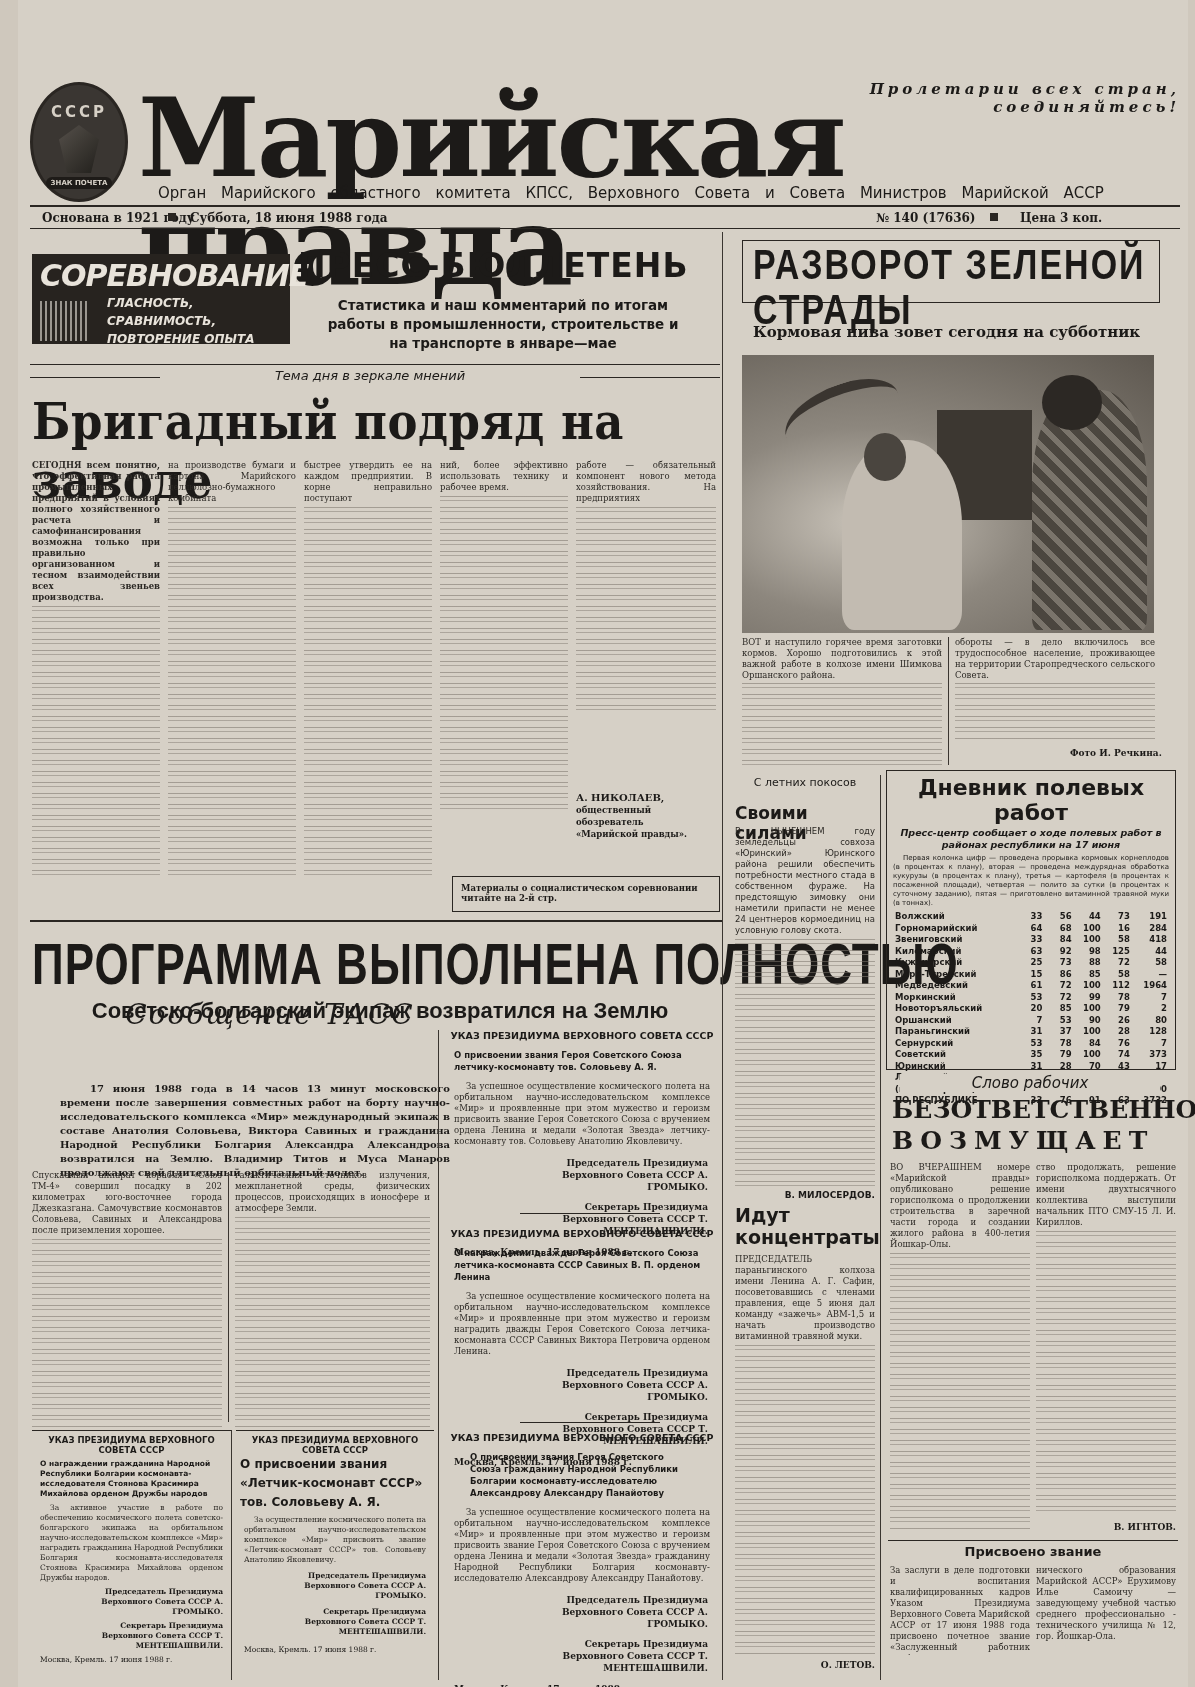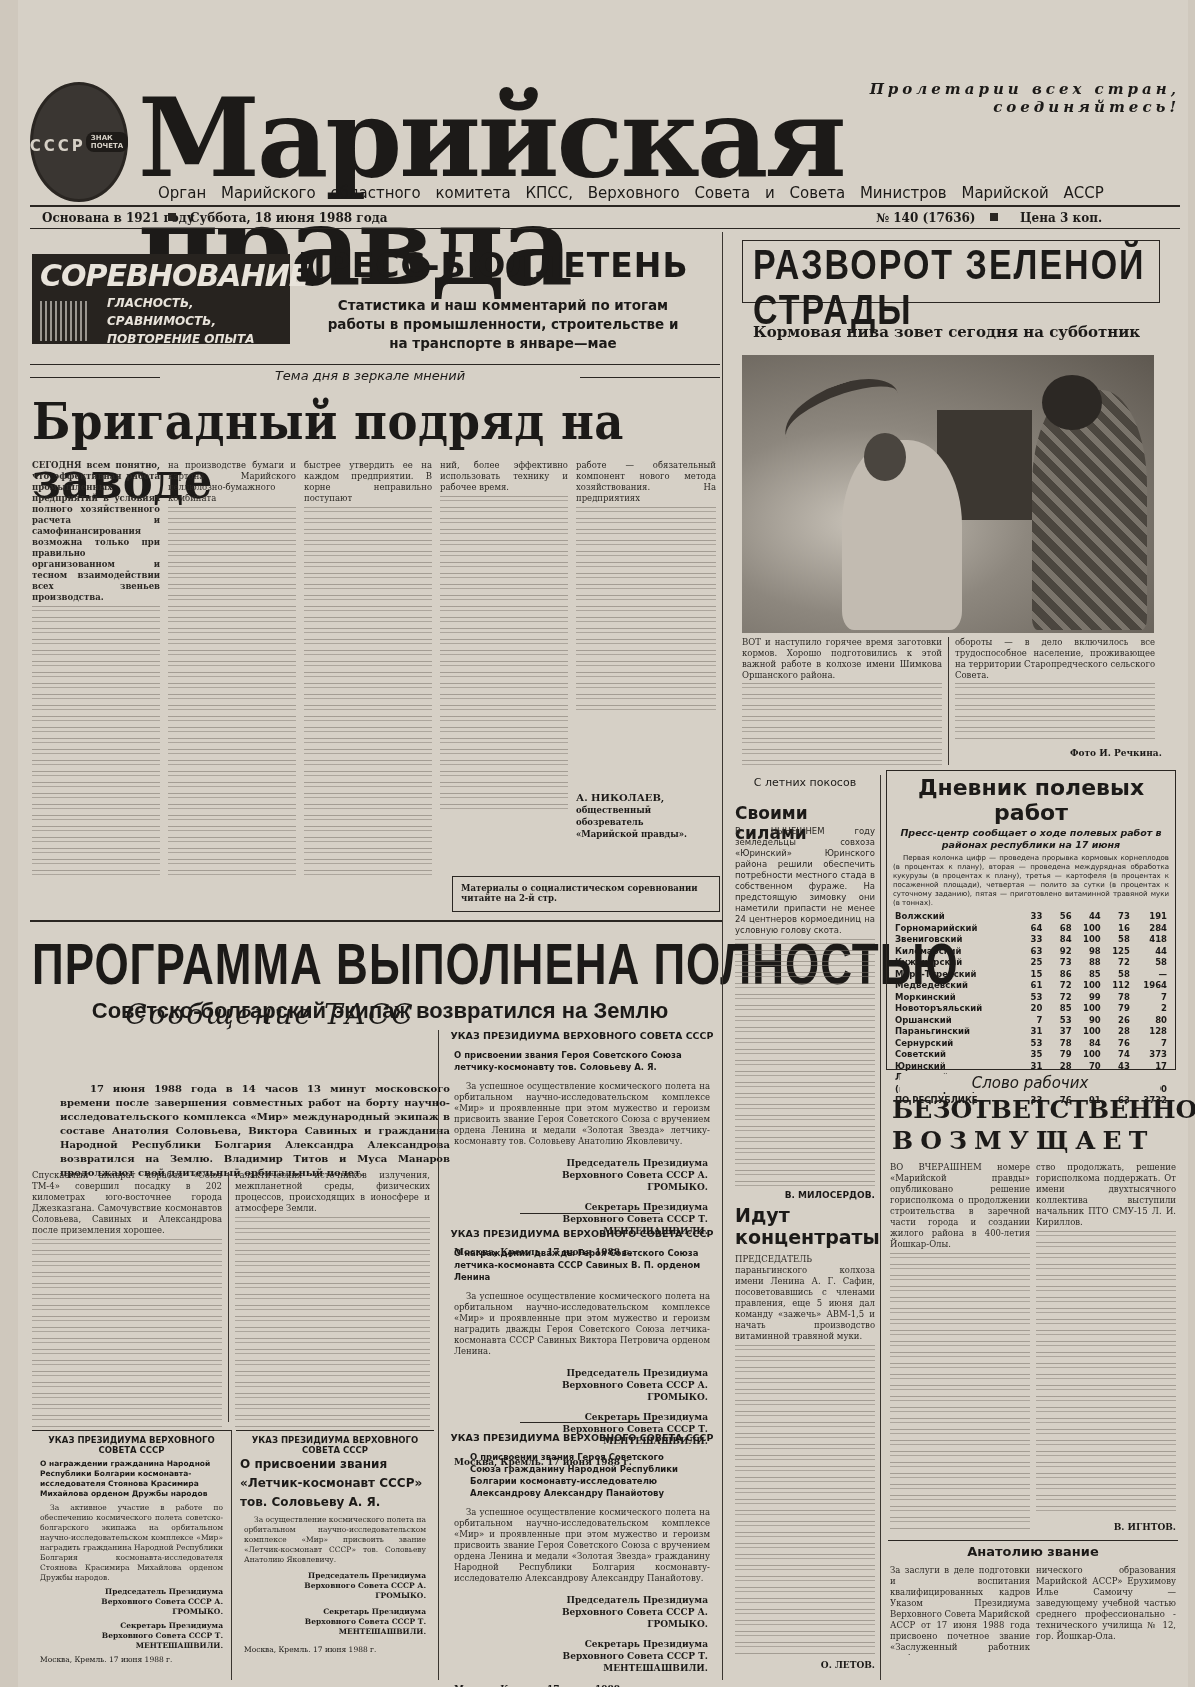--- a/index.html
+++ b/index.html
@@ -5,21 +5,21 @@
 *{box-sizing:border-box;margin:0;padding:0}
 body{width:1195px;height:1687px;background:#cfc8bd;font-family:"DejaVu Serif",serif;color:#1c1a18;position:relative;overflow:hidden}
 .abs{position:absolute}
 .paper{position:absolute;left:18px;top:0;width:1170px;height:1687px;background:#d6d0c6}
 .rule{position:absolute;height:2px;background:#2a2622}
 .vr{position:absolute;width:1px;background:#3a3530}
 .motto{font-family:"DejaVu Serif",serif;font-style:italic;font-weight:bold;font-size:15px;letter-spacing:4px}
 .mast{font-family:"DejaVu Serif",serif;font-weight:900;font-size:108px;letter-spacing:-3px;line-height:1;transform:scaleX(1.02);transform-origin:left}
 .organ{font-family:"DejaVu Sans",sans-serif;font-size:15px;word-spacing:10px}
 .dateline{font-family:"DejaVu Serif",serif;font-weight:bold;font-size:12px}
-.badge{border-radius:50%;background:#3a3632;color:#d6d0c6;display:flex;flex-direction:row;align-items:center;justify-content:center}
+.badge{border-radius:50%;background:#3a3632;color:#d6d0c6;display:flex;flex-direction:column;align-items:center;justify-content:center}
 .comp{background:#27231f;color:#e8e3da;font-family:"DejaVu Sans",sans-serif;font-weight:bold;font-style:italic}
 .sans{font-family:"DejaVu Sans",sans-serif}
 .serif{font-family:"DejaVu Serif",serif}
 .cond{font-family:"Liberation Sans",sans-serif;font-weight:bold}
 .txt{font-size:8.5px;line-height:11px;text-align:justify;color:#2c2925;overflow:hidden}
 .col{position:absolute;overflow:hidden}
 .filler{height:100%;background:repeating-linear-gradient(to bottom,#7a736a 0 1px,transparent 1px 4px,#8a837a 4px 5px,transparent 5px 11px);opacity:.55}
 .boxed{border:1.5px solid #2a2622}
 table.stats{border-collapse:collapse;font-family:"DejaVu Sans",sans-serif;font-size:8.5px;font-weight:bold;width:100%}
 table.stats td{padding:0 2px;line-height:11.5px;text-align:right}
@@ -326,15 +326,15 @@
 
 <div class="abs sans" style="left:900px;top:1074px;width:260px;text-align:center;font-size:15px;font-style:italic;background:#d6d0c6">Слово рабочих</div>
 <div class="abs serif" style="left:892px;top:1096px;width:290px;font-size:25px;font-weight:bold;line-height:28px">БЕЗОТВЕТСТВЕННОСТЬ</div>
 <div class="abs serif" style="left:892px;top:1126px;width:290px;font-size:25px;font-weight:bold;letter-spacing:7px">ВОЗМУЩАЕТ</div>
 <div class="col txt" style="left:890px;top:1162px;width:140px;height:370px"><span>ВО ВЧЕРАШНЕМ номере «Марийской правды» опубликовано решение горисполкома о продолжении строительства в заречной части города и создании жилого района в 400-летия Йошкар-Олы.</span><div class="filler" style="margin-top:3px"></div></div>
 <div class="col txt" style="left:1036px;top:1162px;width:140px;height:355px"><span>ство продолжать, решение горисполкома поддержать. От имени двухтысячного коллектива выступили начальник ПТО СМУ-15 Л. И. Кириллов.</span><div class="filler" style="margin-top:3px"></div></div>
 <div class="abs serif" style="left:1036px;top:1522px;width:140px;text-align:right;font-size:9px;font-weight:bold">В. ИГНТОВ.</div>
 
 <div class="rule" style="left:888px;top:1540px;width:290px;height:1px"></div>
 
-<div class="abs sans" style="left:888px;top:1544px;width:290px;text-align:center;font-size:13px;font-weight:bold">Анатолию звание</div>
+<div class="abs sans" style="left:888px;top:1544px;width:290px;text-align:center;font-size:13px;font-weight:bold">Присвоено звание</div>
 <div class="col txt" style="left:890px;top:1565px;width:140px;height:90px">За заслуги в деле подготовки и воспитания квалифицированных кадров Указом Президиума Верховного Совета Марийской АССР от 17 июня 1988 года присвоено почетное звание «Заслуженный работник профессионально-тех-</div>
 <div class="col txt" style="left:1036px;top:1565px;width:140px;height:90px">нического образования Марийской АССР» Ерухимову Илье Самоичу — заведующему учебной частью среднего профессионально - технического училища № 12, гор. Йошкар-Ола.</div>
 
 </body></html>

